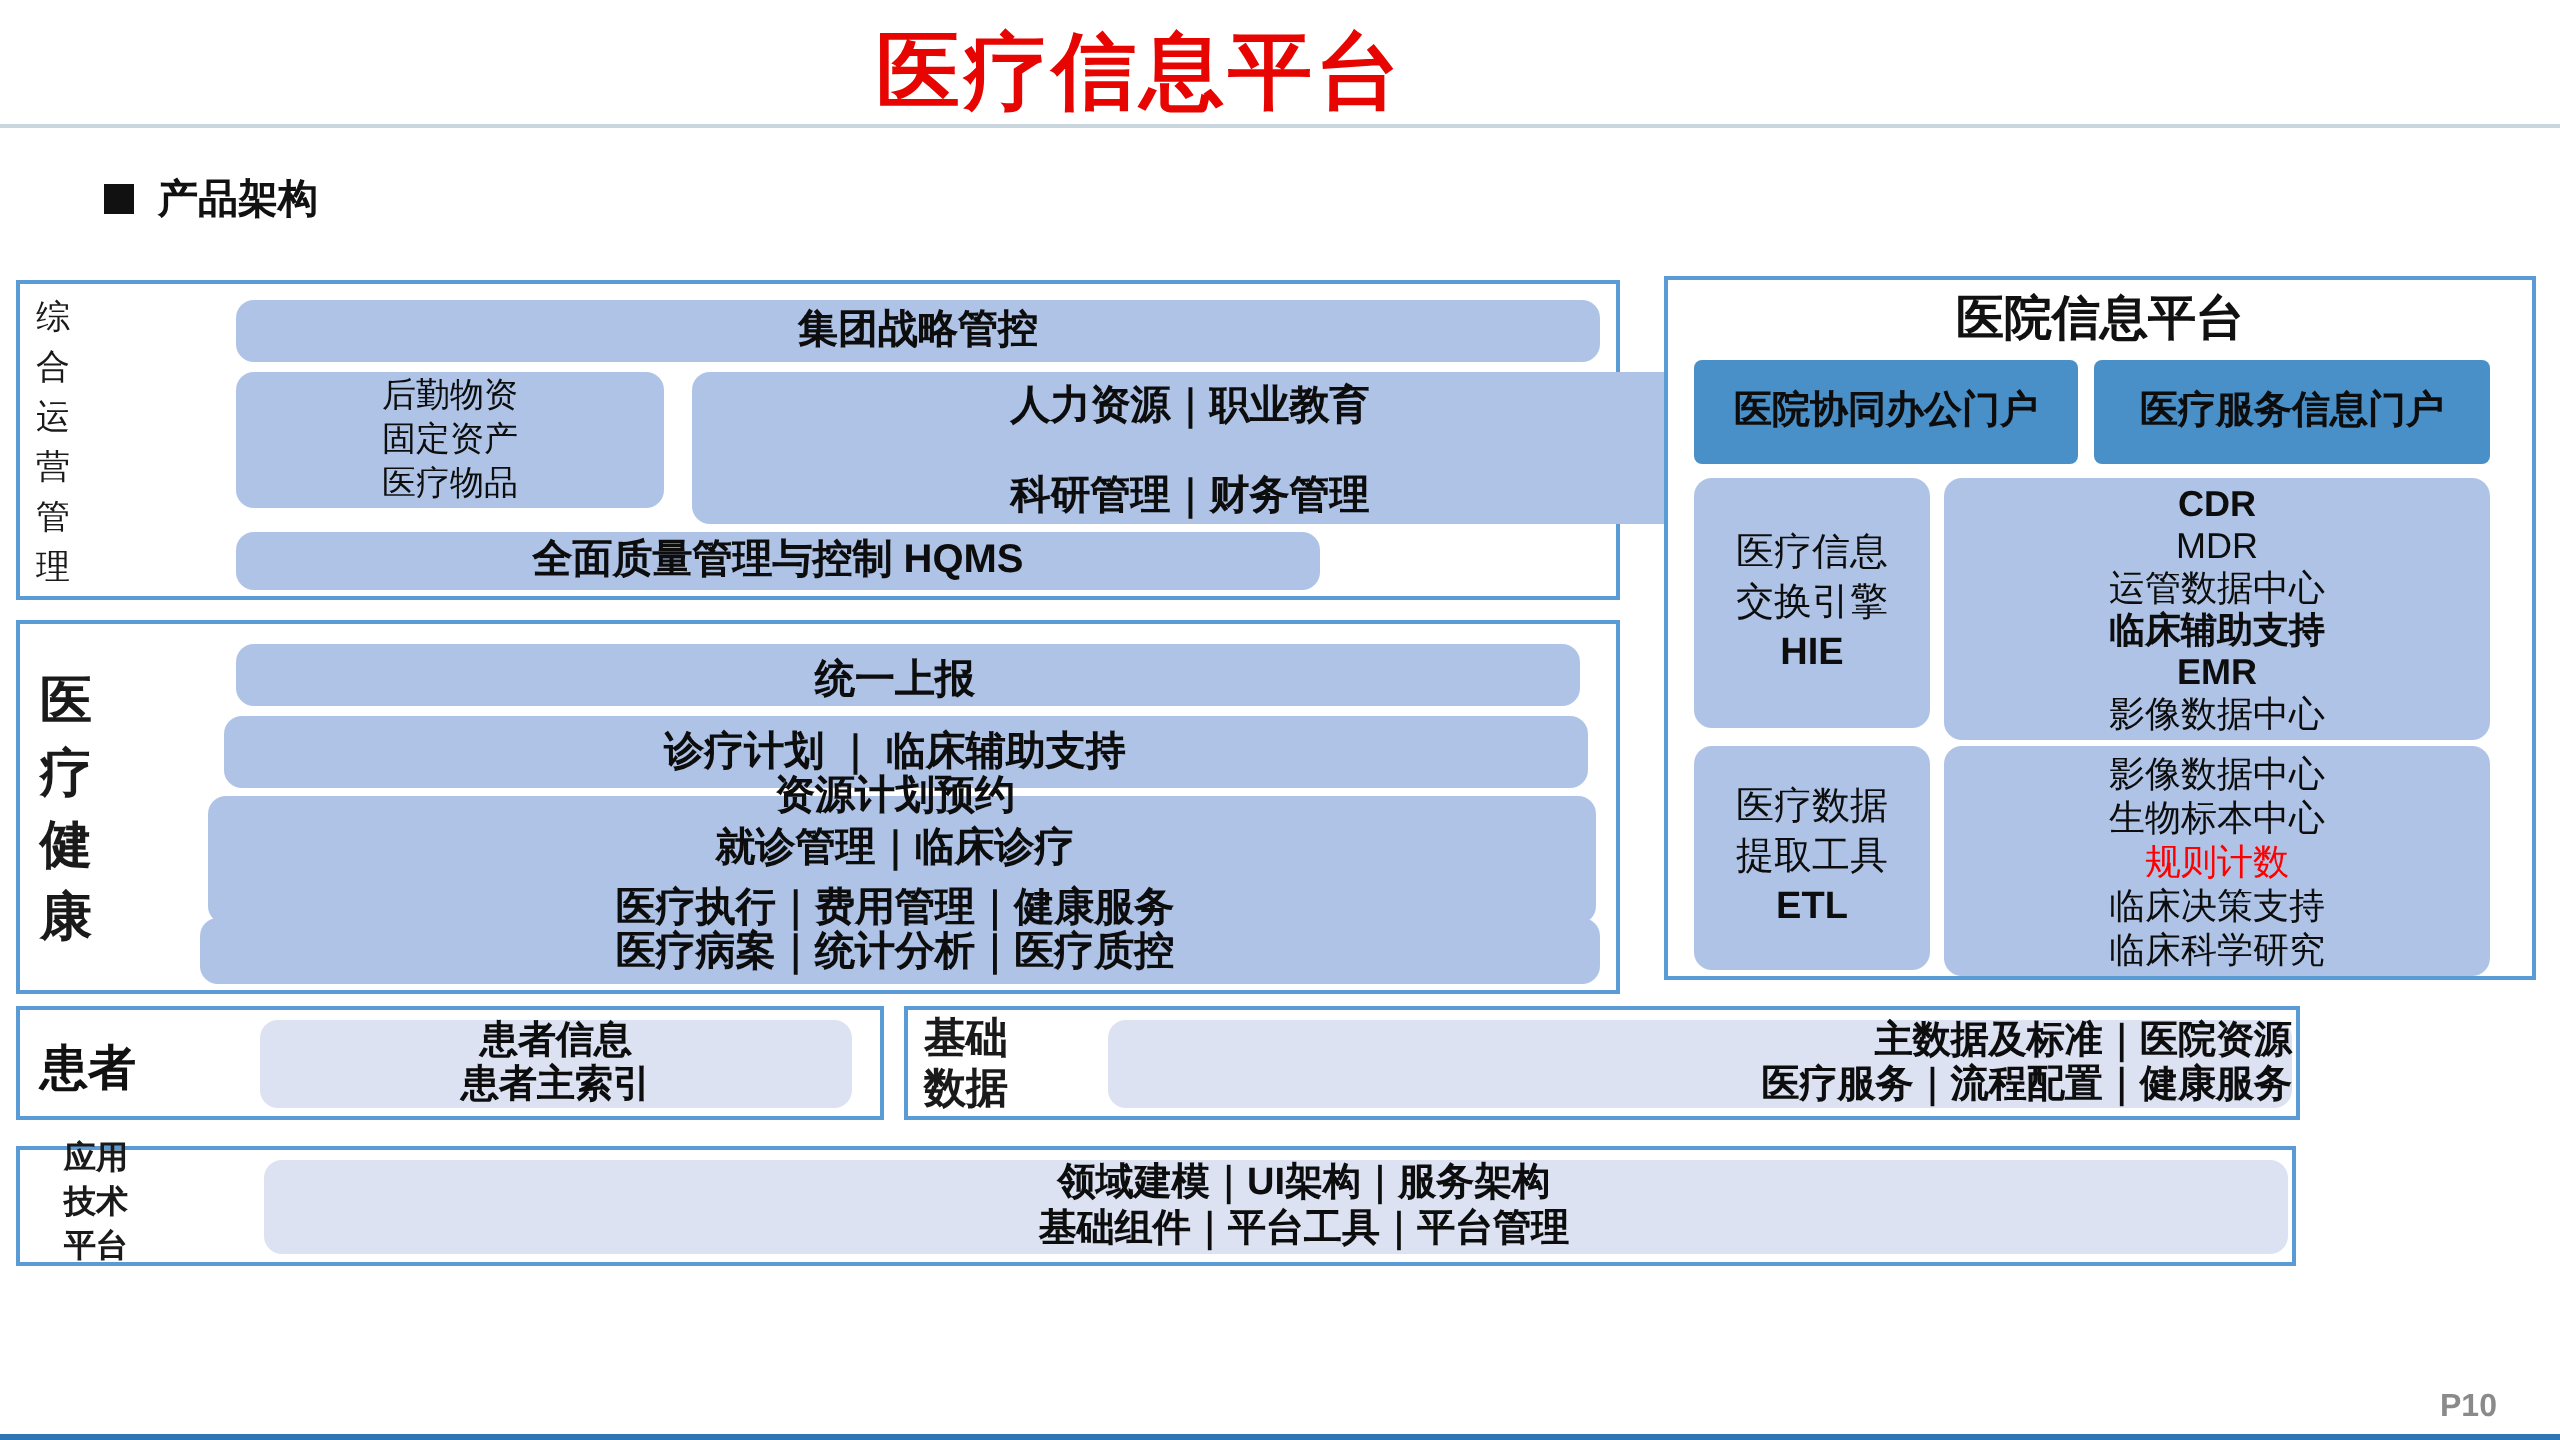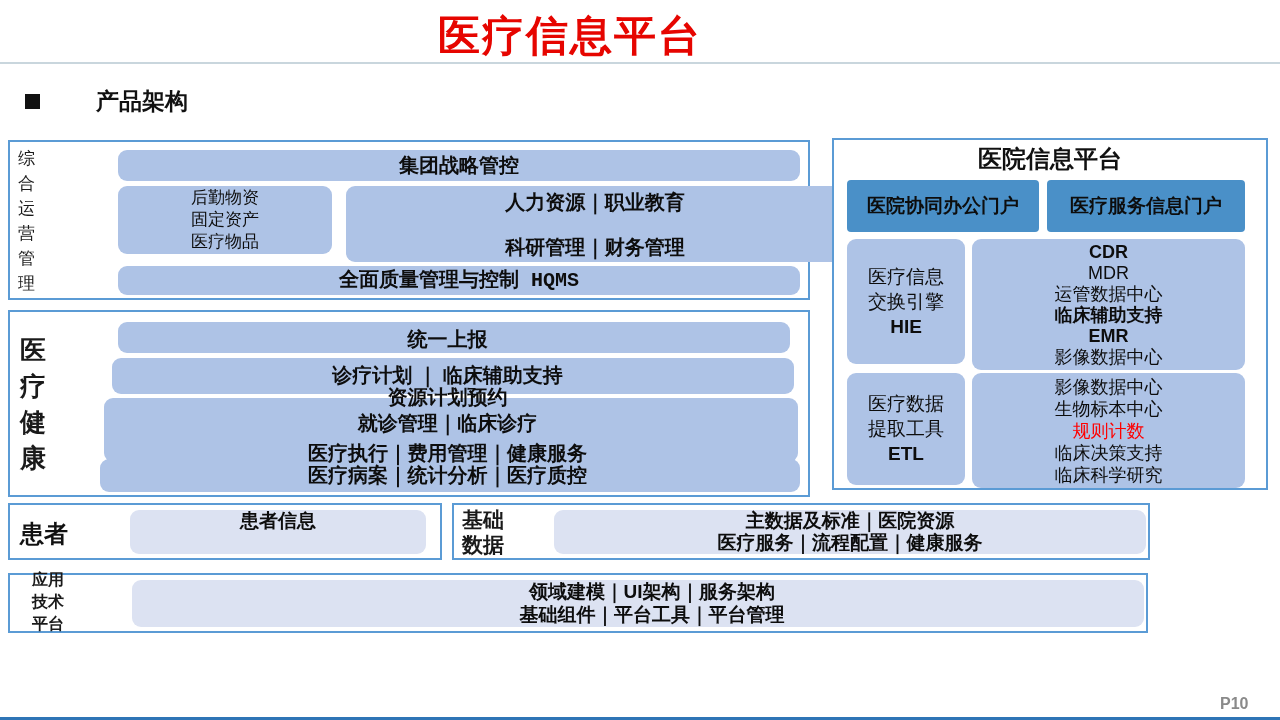--- a/index.html
+++ b/index.html
@@ -6,21 +6,21 @@
   .slide{
     position:relative;width:1280px;height:720px;background:#ffffff;
     font-family:"Liberation Sans",sans-serif;color:#111;overflow:hidden;
   }
   .abs{position:absolute;}
   
   .title{position:absolute;left:0;top:8px;width:1140px;text-align:center;
     font-size:42px;font-weight:bold;color:#e60500;letter-spacing:2px;}
   .title-rule{position:absolute;left:0;top:62px;width:1280px;height:2px;background:#c9d6dd;}
   
-  .heading{position:absolute;left:25px;top:86px;font-size:23px;font-weight:600;color:#111;display:flex;align-items:center;gap:44px;}
+  .heading{position:absolute;left:52px;top:86px;font-size:20px;font-weight:600;color:#111;display:flex;align-items:center;}
   .bullet{display:inline-block;width:15px;height:15px;background:#111;margin-right:12px;}
   
   .panel{position:absolute;border:2px solid #5b9bd5;background:#fff;box-sizing:border-box;}
   
   .vlabel{position:absolute;word-break:break-all;color:#1a1a1a;}
   
   .box{position:absolute;background:#aec3e6;border-radius:9px;box-sizing:border-box;color:#0d0d0d;}
   .box.light{background:#dce2f2;}
   .box.dark{background:#4a90c8;}
   .ctext{text-align:center;}
@@ -49,47 +49,48 @@
     <div class="box ctext b600" style="left:108px;top:8px;width:682px;height:31px;font-size:20px;line-height:31px;">集团战略管控</div>
     <div class="box ctext" style="left:108px;top:44px;width:214px;height:68px;font-size:17px;line-height:22px;padding-top:1px;">
       <div>后勤物资</div>
       <div>固定资产</div>
       <div>医疗物品</div>
     </div>
     <div class="box" style="left:336px;top:44px;width:498px;height:76px;font-size:20px;">
       <div class="ctext b600" style="position:absolute;top:3px;left:0;width:100%;">人力资源｜职业教育</div>
       <div class="ctext b600" style="position:absolute;bottom:1px;left:0;width:100%;">科研管理｜财务管理</div>
     </div>
-    <div class="box ctext b600" style="left:108px;top:124px;width:682px;height:29px;font-size:20px;line-height:29px;font-family:Liberation Mono, monospace;">全面质量管理与控制 HQMS</div>
+    <div class="box ctext b600" style="left:108px;top:124px;width:542px;height:29px;font-size:20px;line-height:29px;">全面质量管理与控制 HQMS</div>
   </div>
 
   <div class="panel" style="left:8px;top:310px;width:802px;height:187px;">
     <div class="vlabel b600" style="left:10px;top:20px;width:28px;font-size:26px;line-height:36px;">医疗健康</div>
     <div class="box" style="left:108px;top:10px;width:672px;height:31px;"></div>
     <div class="box" style="left:102px;top:46px;width:682px;height:36px;"></div>
     <div class="box" style="left:94px;top:86px;width:694px;height:64px;"></div>
     <div class="box" style="left:90px;top:147px;width:700px;height:33px;"></div>
     <div class="mline" style="top:14px;">统一上报</div>
     <div class="mline" style="top:72px;">资源计划预约</div>
     <div class="mline" style="top:50px;">诊疗计划 ｜ 临床辅助支持</div>
     <div class="mline" style="top:98px;">就诊管理｜临床诊疗</div>
     <div class="mline" style="top:128px;">医疗执行｜费用管理｜健康服务</div>
     <div class="mline" style="top:150px;">医疗病案｜统计分析｜医疗质控</div>
   </div>
 
   <div class="panel" style="left:8px;top:503px;width:434px;height:57px;">
     <div class="abs b600" style="left:10px;top:13px;font-size:24px;">患者</div>
     <div class="box light ctext b600" style="left:120px;top:5px;width:296px;height:44px;font-size:19px;line-height:22px;">
       <div>患者信息</div>
+      <div>患者主索引</div>
     </div>
   </div>
 
   <div class="panel" style="left:452px;top:503px;width:698px;height:57px;">
     <div class="vlabel b600" style="left:8px;top:2px;width:46px;font-size:21px;line-height:25px;">基础数据</div>
-    <div class="box light ctext b600" style="left:100px;top:5px;width:592px;height:44px;font-size:19px;line-height:22px;">
+    <div class="box light ctext b600" style="left:100px;top:5px;width:592px;height:44px;font-size:19px;line-height:22px;text-align:right;">
       <div>主数据及标准｜医院资源</div>
       <div>医疗服务｜流程配置｜健康服务</div>
     </div>
   </div>
 
   <div class="panel" style="left:8px;top:573px;width:1140px;height:60px;">
     <div class="vlabel" style="left:22px;top:-6px;width:36px;font-size:16px;line-height:22px;font-weight:bold;">应用技术平台</div>
     <div class="box light ctext b600" style="left:122px;top:5px;width:1012px;height:47px;font-size:19px;line-height:23px;padding-left:28px;">
       <div>领域建模｜UI架构｜服务架构</div>
       <div>基础组件｜平台工具｜平台管理</div>

